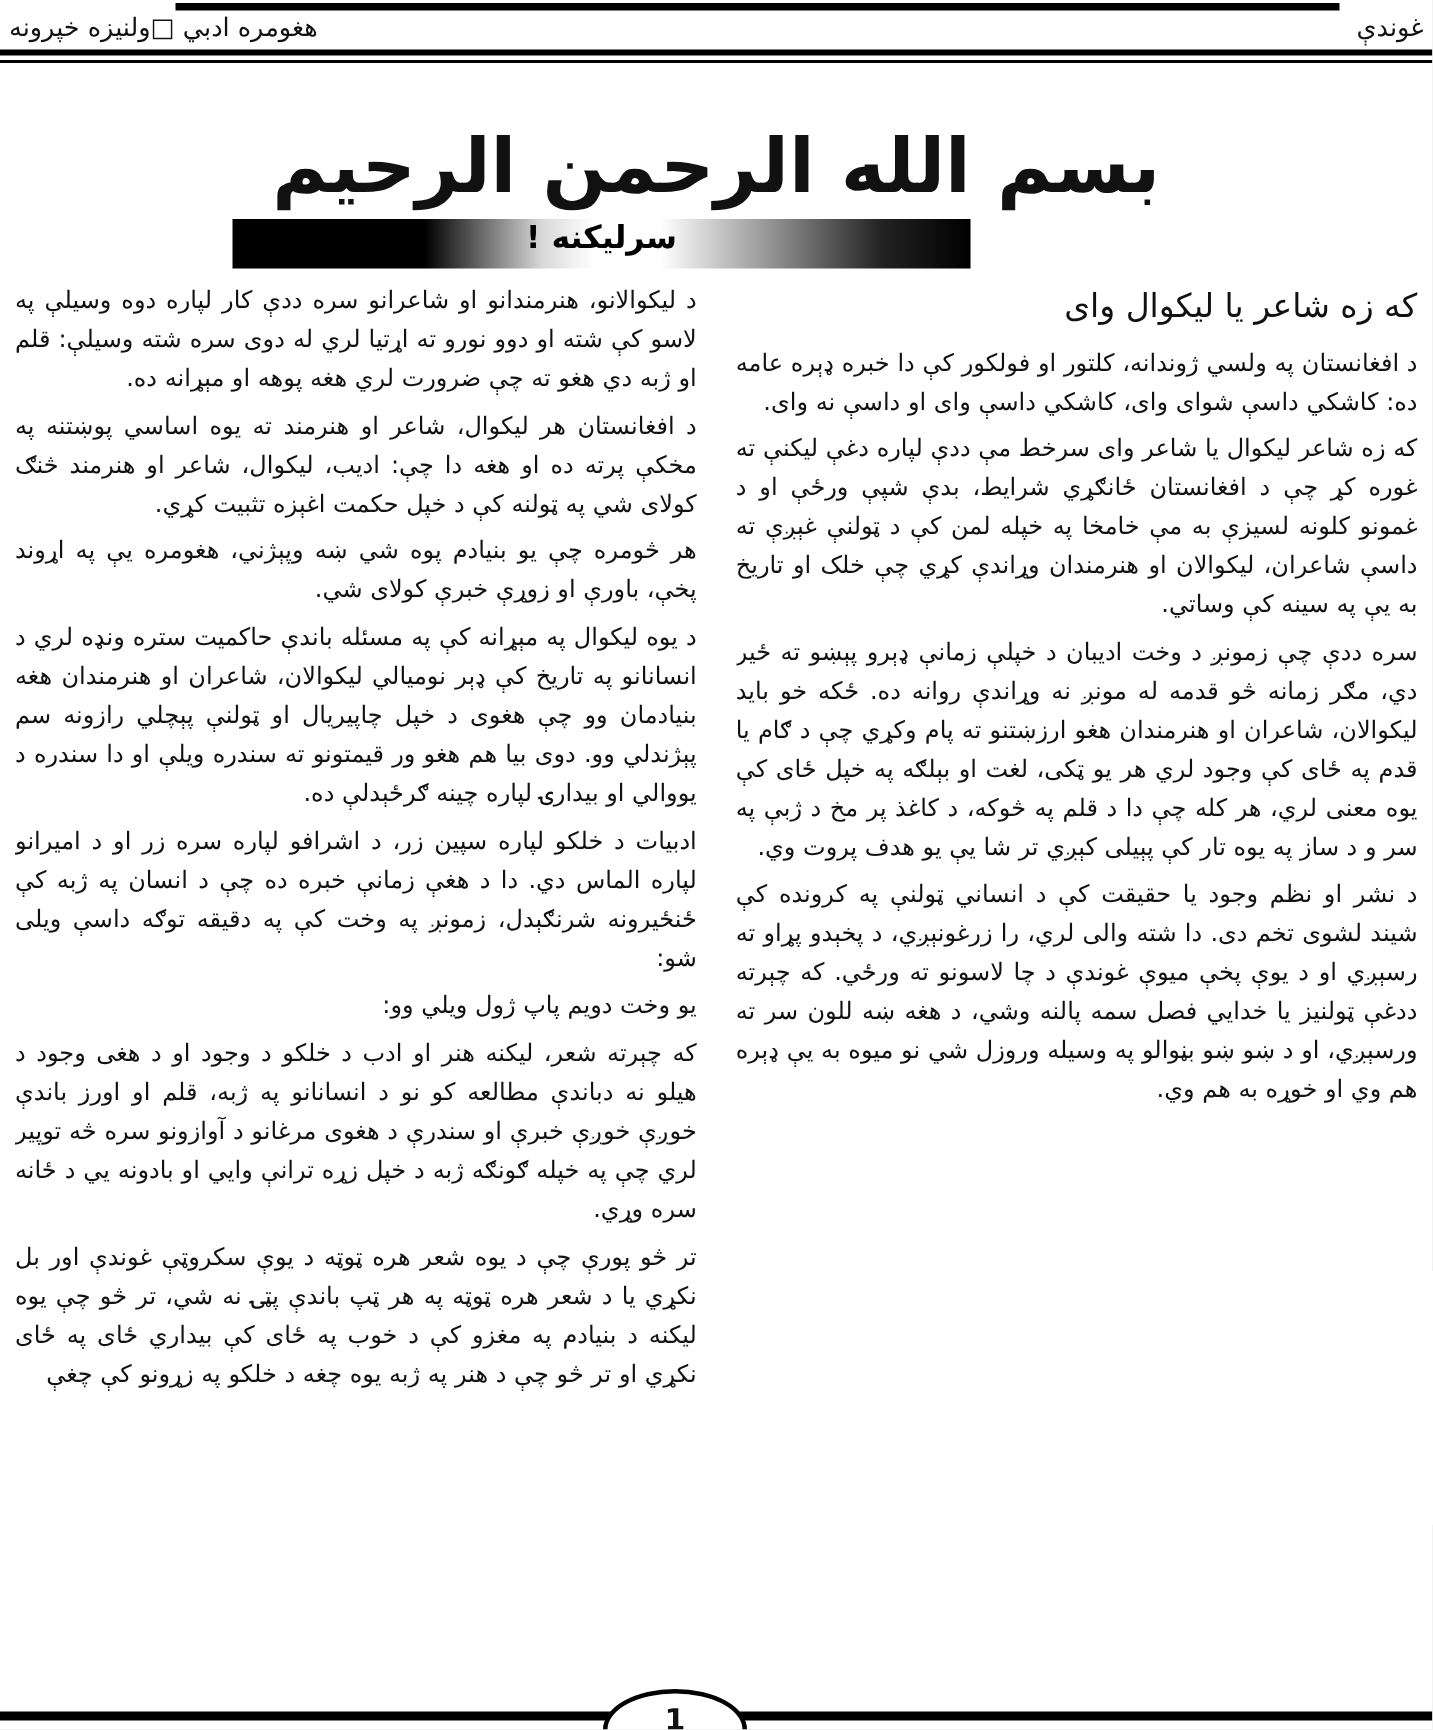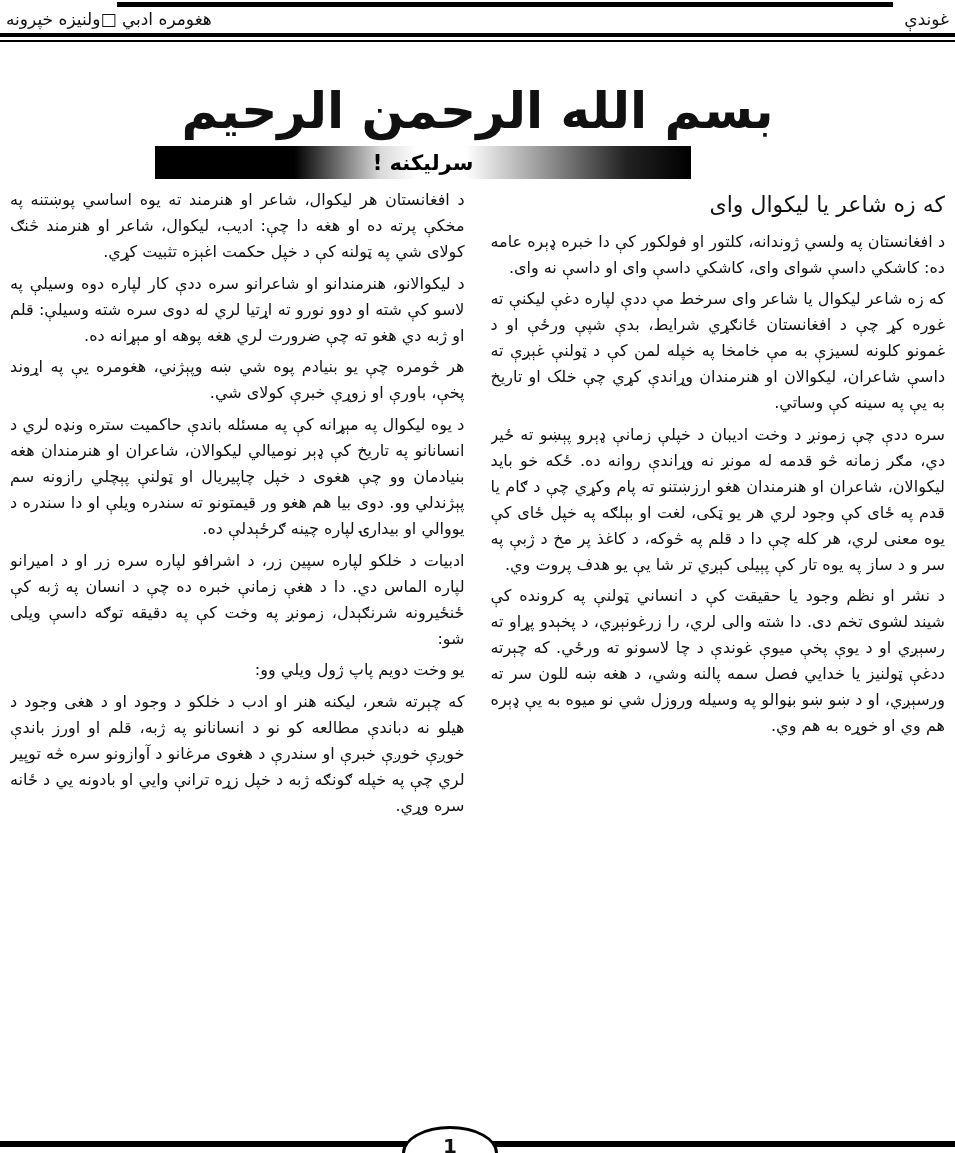--- a/index.html
+++ b/index.html
@@ -25,23 +25,23 @@
   .rule-thin  { height:2px; background:#000; }
   
   .bismillah {
     position:absolute; top:50px; left:0; width:100%;
     text-align:center; font-size:50px; font-weight:bold;
     letter-spacing:-1px;
     margin-top:32px;
   }
   
   .section-bar {
-    position:absolute; top:146px; left:155px; width:536px; height:33px;
+    position:absolute; top:146px; left:155px; width:492px; height:33px;
     background:linear-gradient(90deg,#000 0%,#000 26%,#d9d9d9 42%,#fff 49%,#fff 58%,#9a9a9a 72%,#222 88%,#000 100%);
-    display:flex; align-items:center; justify-content:center;
+    display:flex; justify-content:center;
   }
   .section-bar .label { font-size:21px; font-weight:bold; color:#000; }
   
   .columns {
     position:absolute; top:187px; right:10px; left:10px; bottom:50px;
     display:flex; gap:26px;
   }
   .col {
     flex:1 1 0;
     font-size:16px; line-height:1.62;
@@ -87,27 +87,28 @@
 
     <div class="col">
       <p class="col-heading">که زه شاعر يا ليکوال واى</p>
       <p>د افغانستان په ولسي ژوندانه، کلتور او فولکور کې دا خبره ډېره عامه ده: کاشکي داسې شواى واى، کاشکي داسې واى او داسې نه واى.</p>
       <p>که زه شاعر ليکوال يا شاعر واى سرخط مې ددې لپاره دغې ليکنې ته غوره کړ چې د افغانستان ځانګړي شرايط، بدې شپې ورځې او د غمونو کلونه لسيزې به مې خامخا په خپله لمن کې د ټولنې غېږې ته داسې شاعران، ليکوالان او هنرمندان وړاندې کړي چې خلک او تاريخ به يې په سينه کې وساتي.</p>
       <p>سره ددې چې زمونږ د وخت اديبان د خپلې زمانې ډېرو پېښو ته ځير دي، مګر زمانه څو قدمه له مونږ نه وړاندې روانه ده. ځکه خو بايد ليکوالان، شاعران او هنرمندان هغو ارزښتنو ته پام وکړي چې د ګام يا قدم په ځاى کې وجود لري هر يو ټکى، لغت او بېلګه په خپل ځاى کې يوه معنى لري، هر کله چې دا د قلم په څوکه، د کاغذ پر مخ د ژبې په سر و د ساز په يوه تار کې پېيلى کېږي تر شا يې يو هدف پروت وي.</p>
       <p>د نشر او نظم وجود يا حقيقت کې د انساني ټولنې په کرونده کې شيند لشوى تخم دى. دا شته والى لري، را زرغونېږي، د پخېدو پړاو ته رسېږي او د يوې پخې ميوې غوندې د چا لاسونو ته ورځي. که چېرته ددغې ټولنيز يا خدايي فصل سمه پالنه وشي، د هغه ښه للون سر ته ورسېږي، او د ښو ښو بڼوالو په وسيله وروزل شي نو ميوه به يې ډېره هم وي او خوړه به هم وي.</p>
     </div>
 
     <div class="col">
+      <p>د ليکوالانو، هنرمندانو او شاعرانو سره ددې کار لپاره دوه وسيلې په لاسو کې شته او دوو نورو ته اړتيا لري له دوى سره شته وسيلې: قلم او ژبه دي هغو ته چې ضرورت لري هغه پوهه او مېړانه ده.</p>
       <p>د افغانستان هر ليکوال، شاعر او هنرمند ته يوه اساسي پوښتنه په مخکې پرته ده او هغه دا چې: اديب، ليکوال، شاعر او هنرمند څنګ کولاى شي په ټولنه کې د خپل حکمت اغېزه تثبيت کړي.</p>
-      <p>د ليکوالانو، هنرمندانو او شاعرانو سره ددې کار لپاره دوه وسيلې په لاسو کې شته او دوو نورو ته اړتيا لري له دوى سره شته وسيلې: قلم او ژبه دي هغو ته چې ضرورت لري هغه پوهه او مېړانه ده.</p>
       <p>هر څومره چې يو بنيادم پوه شي ښه وپېژني، هغومره يې په اړوند پخې، باورې او زوړې خبرې کولاى شي.</p>
       <p>د يوه ليکوال په مېړانه کې په مسئله باندې حاکميت ستره ونډه لري د انسانانو په تاريخ کې ډېر نوميالي ليکوالان، شاعران او هنرمندان هغه بنيادمان وو چې هغوى د خپل چاپيريال او ټولنې پېچلي رازونه سم پېژندلي وو. دوى بيا هم هغو ور قيمتونو ته سندره ويلې او دا سندره د يووالي او بيدارۍ لپاره چينه ګرځېدلې ده.</p>
       <p>ادبيات د خلکو لپاره سپين زر، د اشرافو لپاره سره زر او د اميرانو لپاره الماس دي. دا د هغې زمانې خبره ده چې د انسان په ژبه کې ځنځيرونه شرنګېدل، زمونږ په وخت کې په دقيقه توګه داسې ويلى شو:</p>
       <p>يو وخت دويم پاپ ژول ويلي وو:</p>
       <p>که چېرته شعر، ليکنه هنر او ادب د خلکو د وجود او د هغى وجود د هيلو نه دباندې مطالعه کو نو د انسانانو په ژبه، قلم او اورز باندې خوږې خوږې خبرې او سندرې د هغوى مرغانو د آوازونو سره څه توپير لري چې په خپله ګونګه ژبه د خپل زړه ترانې وايي او بادونه يي د ځانه سره وړي.</p>
+      <p>تر څو پورې چې د يوه شعر هره ټوټه د يوې سکروټې غوندې اور بل نکړي يا د شعر هره ټوټه په هر ټپ باندې پټۍ نه شي، تر څو چې يوه ليکنه د بنيادم په مغزو کې د خوب په ځاى کې بيداري ځاى په ځاى نکړي او تر څو چې د هنر په ژبه يوه چغه د خلکو په زړونو کې چغې</p>
     </div>
 
   </div>
 
   <div class="footer-line"></div>
   <div class="page-oval">
     <span>1</span>
   </div>
 
 </div>

